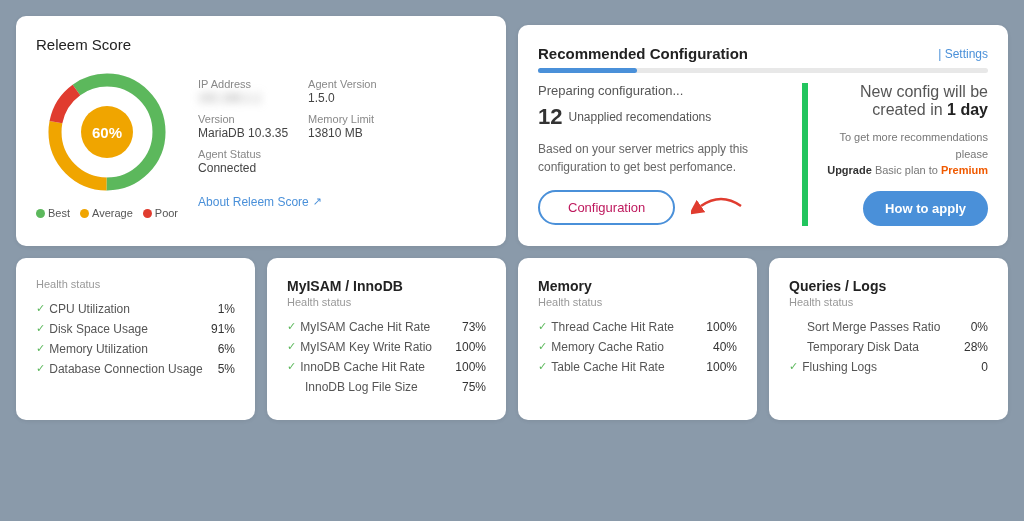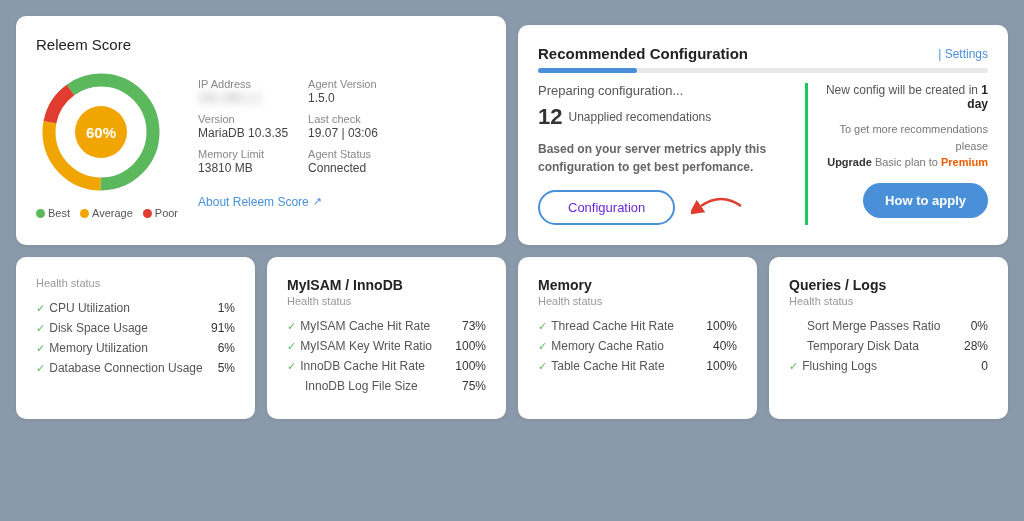--- a/index.html
+++ b/index.html
@@ -69,39 +69,39 @@
     .score-right { display: flex; flex-direction: column; gap: 10px; }
 
     
     .rec-card { display: flex; flex-direction: column; gap: 0; margin-top: 9px; }
     .rec-header { display: flex; justify-content: space-between; align-items: center; margin-bottom: 6px; }
     .rec-title { font-size: 15px; font-weight: 700; color: #222; }
     .settings-link { color: #4a90d9; font-size: 12px; cursor: pointer; }
     .progress-bar-wrap { height: 5px; background: #e8e8e8; border-radius: 3px; margin-bottom: 10px; }
     .progress-bar { height: 5px; background: #4a90d9; border-radius: 3px; width: 22%; }
     .rec-body { display: flex; gap: 0; }
-    .rec-left { flex: 1; padding-right: 17px; border-right: 3px solid #22c55e; }
+    .rec-left { flex: 1; padding-right: 17px; border-right: 6px solid #22c55e; }
     .rec-right { width: 180px; padding-left: 16px; display: flex; flex-direction: column; align-items: flex-end; justify-content: flex-start; font-size: 12px; color: #555; }
     .preparing-text { font-size: 13px; color: #555; margin-bottom: 6px; }
     .unapplied-row { display: flex; align-items: center; gap: 6px; margin-bottom: 10px; }
     .unapplied-num { font-size: 22px; font-weight: 700; color: #333; }
     .unapplied-label { font-size: 12px; color: #555; }
-    .based-text { font-size: 12px; color: #666; line-height: 1.5; margin-bottom: 14px; font-weight: bold; }
+    .based-text { font-size: 12px; color: #666; line-height: 1.5; margin-bottom: 14px; }
     .config-btn-wrap { position: relative; display: inline-block; }
     .config-btn {
       border: 2px solid #4a90d9;
       background: #fff;
-      color: #6d28d9;
+      color: #be185d;
       border-radius: 22px;
       padding: 8px 28px;
       font-size: 13px;
       cursor: pointer;
       font-weight: 500;
     }
-    .new-config-text { font-size: 12px; color: #555; text-align: right; margin-bottom: 10px; }
+    .new-config-text { font-size: 16px; color: #555; text-align: right; margin-bottom: 10px; }
     .new-config-text strong { color: #222; }
     .free-account-text { font-size: 13px; font-weight: 700; color: #222; text-align: right; margin-bottom: 10px; line-height: 1.4; }
     .upgrade-text { font-size: 11px; color: #777; text-align: right; margin-bottom: 12px; line-height: 1.5; }
     .how-to-btn {
       background: #4a90d9;
       color: #fff;
       border: none;
       border-radius: 22px;
       padding: 10px 22px;
       font-size: 13px;
@@ -122,21 +122,21 @@
 </head>
 <body>
 
 <div class="main-grid">
 
   <div class="top-row" style="grid-column: 1 / -1;">
 
     <div class="card releem-score-card">
       <div class="card-title">Releem Score</div>
       <div class="score-layout">
-        <div style="display:flex; flex-direction:column; align-items:flex-start;">
+        <div style="display:flex; flex-direction:column; align-items:center;">
           <div class="donut-wrap">
             <svg viewBox="0 0 120 120" xmlns="http://www.w3.org/2000/svg">
 
               <circle cx="60" cy="60" r="48" fill="none" stroke="#eee" stroke-width="12"></circle>
 
               <circle cx="60" cy="60" r="48" fill="none" stroke="#5cb85c" stroke-width="12" stroke-dasharray="181 120" stroke-dashoffset="30" transform="rotate(-90 60 60)"></circle>
 
               <circle cx="60" cy="60" r="48" fill="none" stroke="#f0a500" stroke-width="12" stroke-dasharray="84 216" stroke-dashoffset="-151" transform="rotate(-90 60 60)"></circle>
 
               <circle cx="60" cy="60" r="48" fill="none" stroke="#e03c2f" stroke-width="12" stroke-dasharray="36 265" stroke-dashoffset="-235" transform="rotate(-90 60 60)"></circle>
@@ -164,24 +164,20 @@
               <label>IP Address</label>
               <span class="val-blurred">192.168.1.1</span>
             </div>
             <div class="info-item">
               <label>Agent Version</label>
               <span class="val">1.5.0</span>
             </div>
             <div class="info-item">
               <label>Version</label>
               <span class="val">MariaDB 10.3.35</span>
-            </div>
-            <div class="info-item">
-              <label>Last check</label>
-              <span class="val">19.07 | 03:06</span>
             </div>
             <div class="info-item">
               <label>Memory Limit</label>
               <span class="val">13810 MB</span>
             </div>
             <div class="info-item">
               <label>Agent Status</label>
               <span class="val">Connected</span>
             </div>
           </div>

